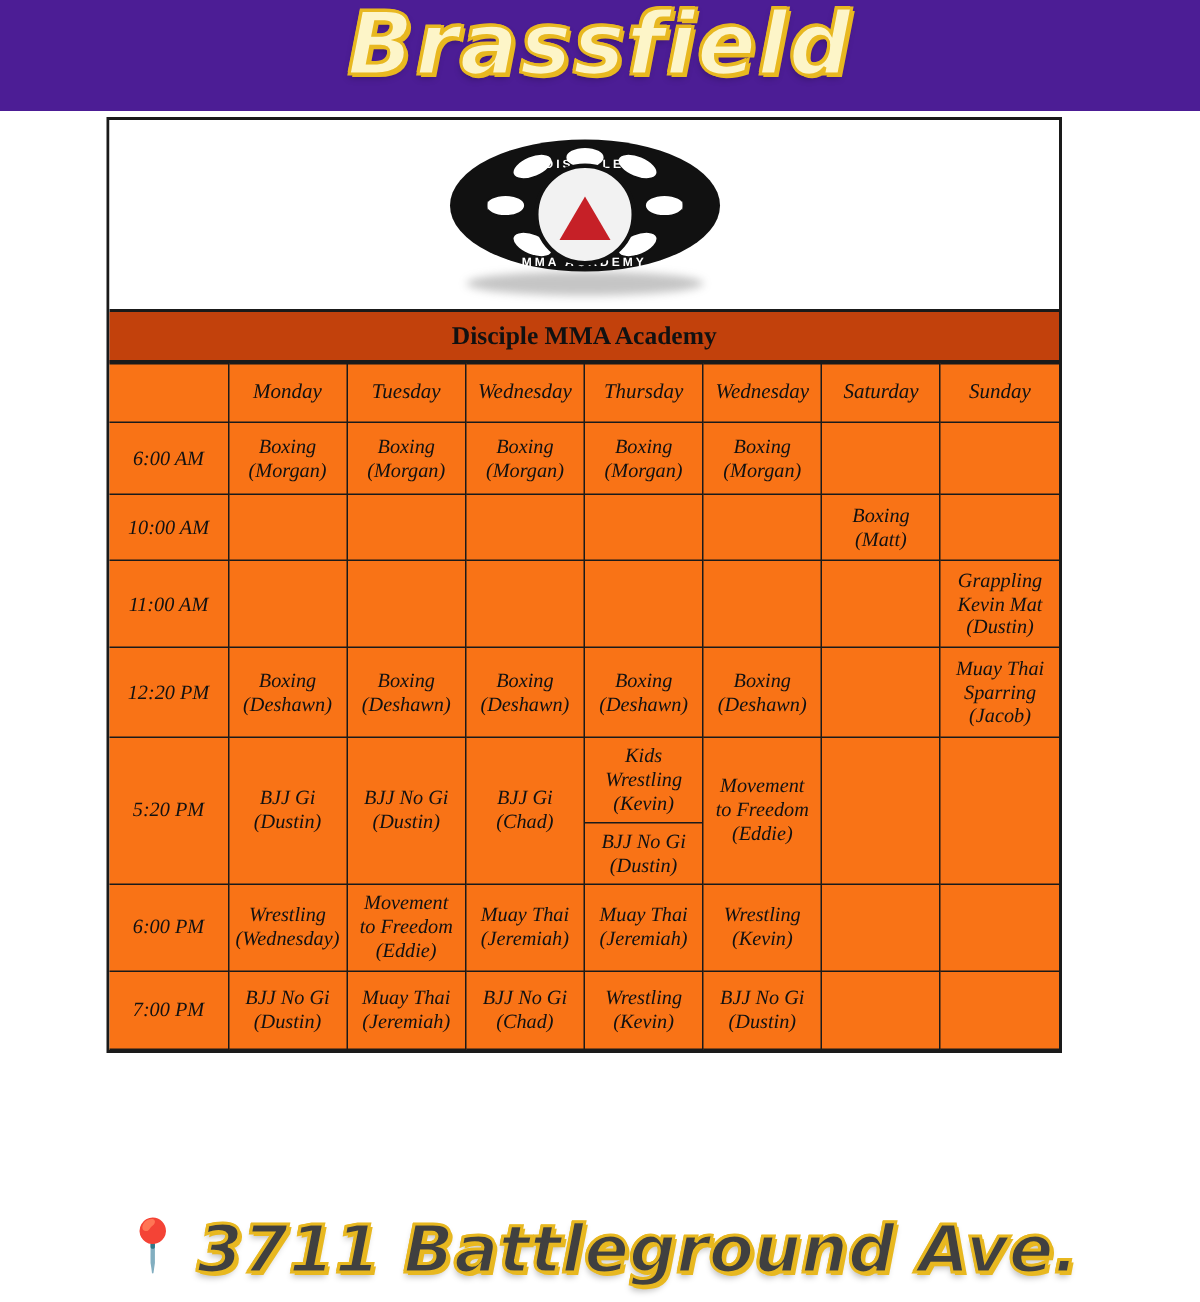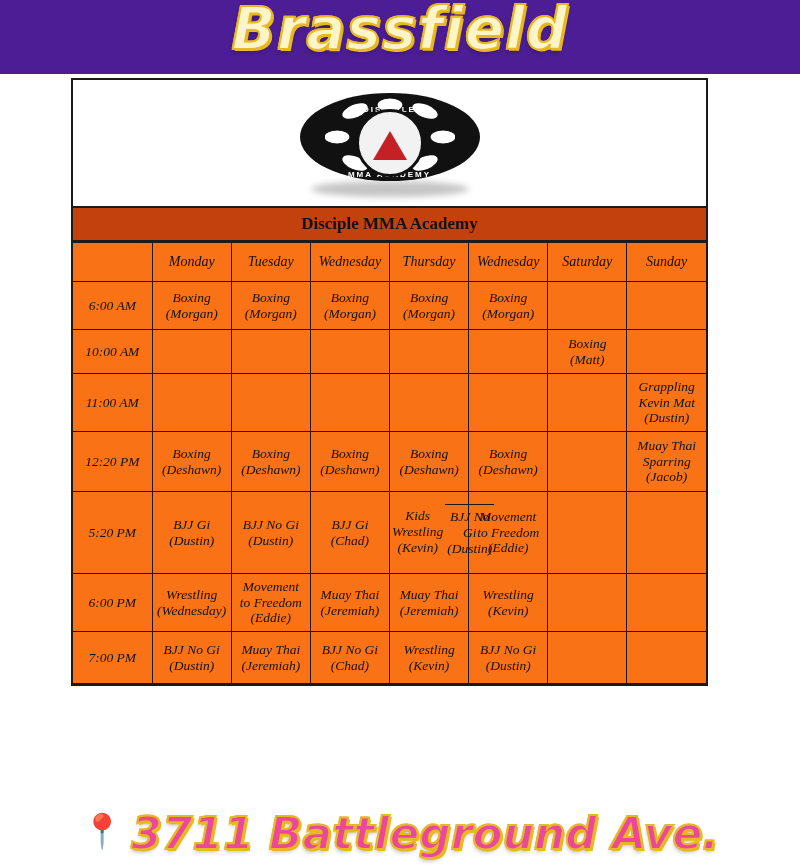--- a/index.html
+++ b/index.html
@@ -59,21 +59,21 @@
   .pin-icon {
     font-size: 34px;
     line-height: 1;
     transform: translateY(-2px);
   }
   .footer-text {
     font-family: "DejaVu Sans", sans-serif;
     font-weight: 900;
     font-style: italic;
     font-size: 44px;
-    color: #ec4899;
+    color: #404040;
     -webkit-text-stroke: 2px #e8b820;
     text-shadow:
       2px 2px 0 #e8b820,
       -1px -1px 0 #e8b820,
       0 3px 4px rgba(0,0,0,0.25);
     line-height: 1;
   }
 
   
   .sheet {
@@ -217,21 +217,21 @@
     border-right: none;
   }
   .cell-lines span {
     display: block;
   }
   .split-cell {
     padding: 0 !important;
   }
   .split-inner {
     display: flex;
-    flex-direction: row;
+    flex-direction: column;
     height: 100%;
   }
   .split-part {
     padding: 4px 2px;
     flex: 1 1 auto;
   }
   .split-part + .split-part {
     border-top: 1px solid #1a1a1a;
   }
 </style>

